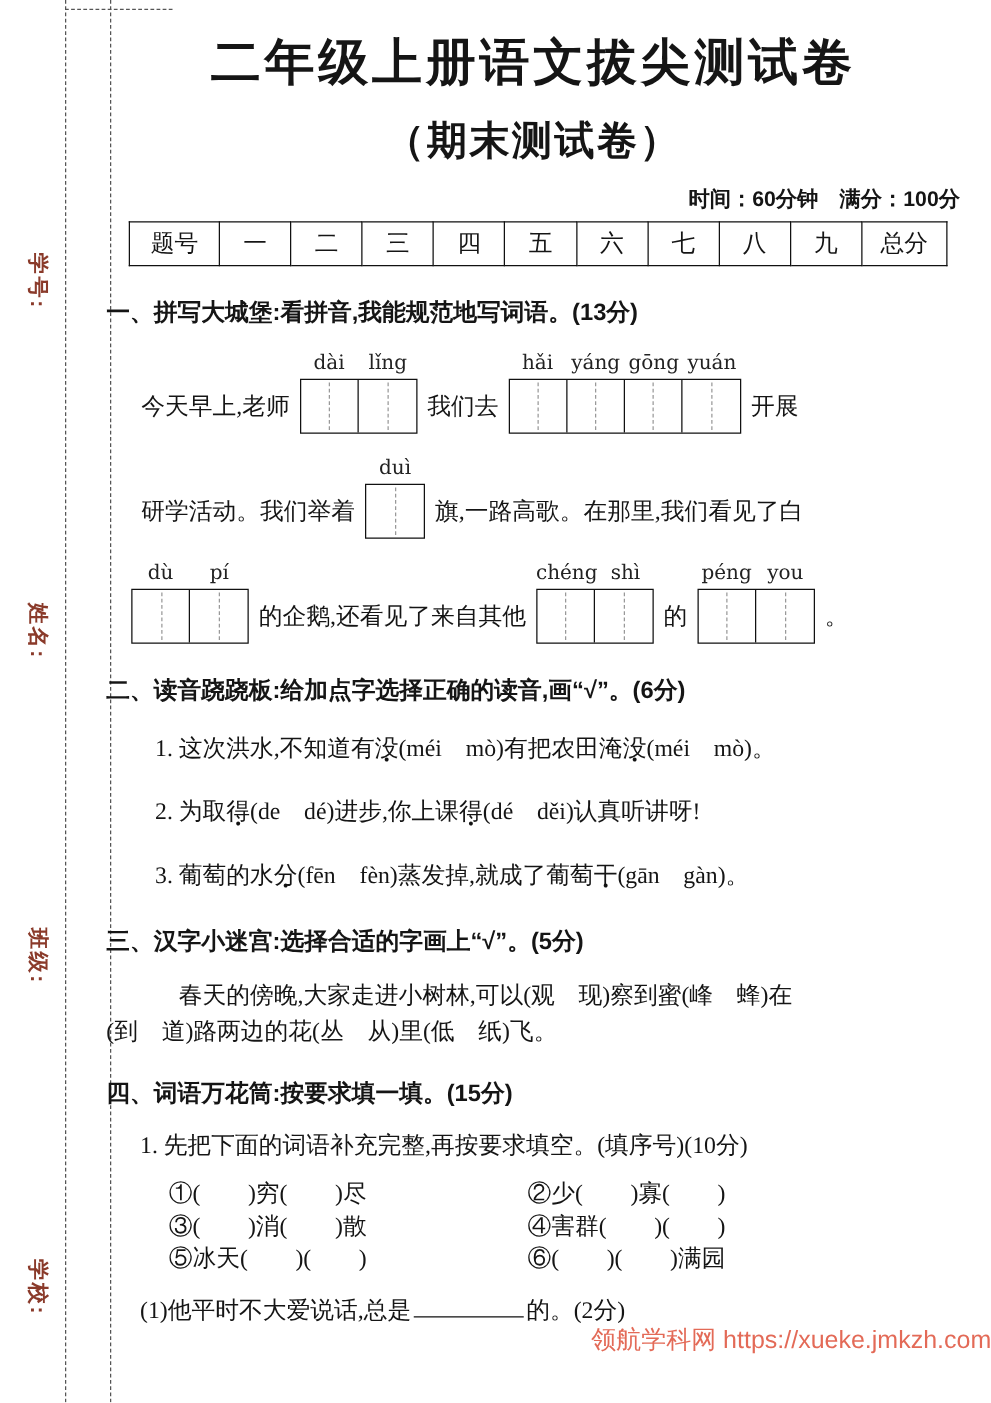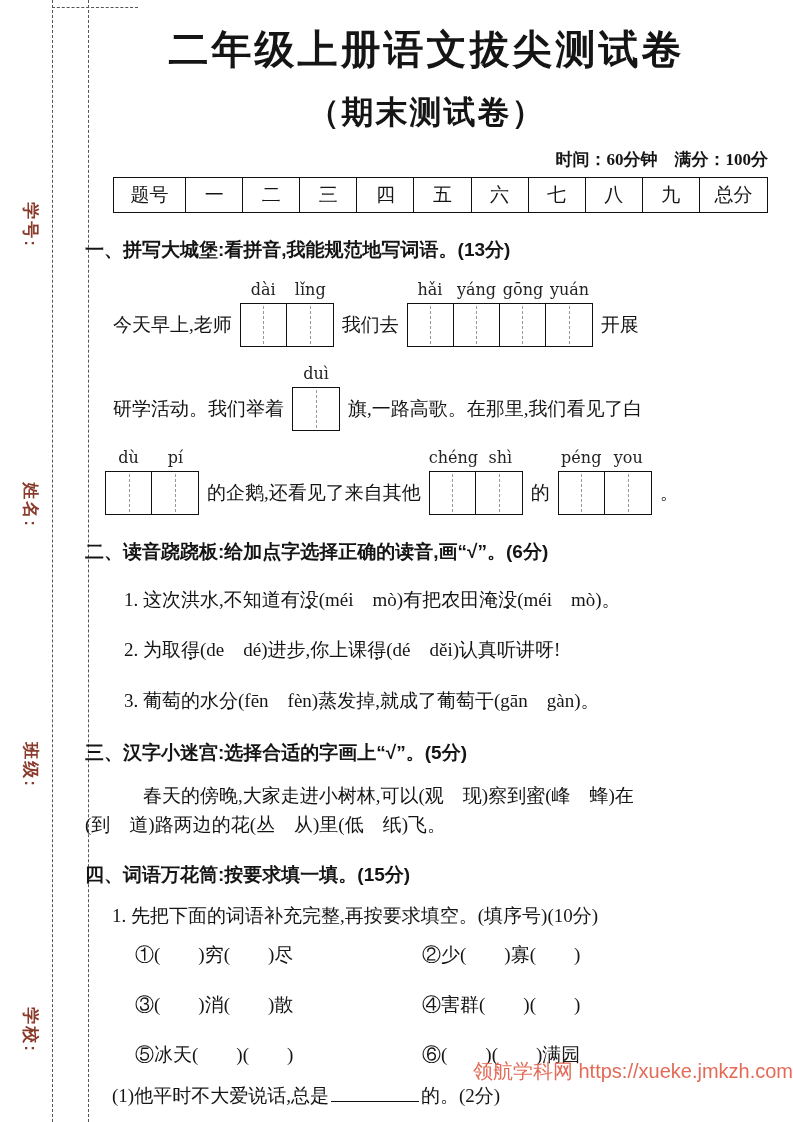--- a/index.html
+++ b/index.html
@@ -24,24 +24,24 @@
   h1.title {
     margin-top:22px; text-align:center; font-family:"Liberation Sans", sans-serif;
     font-size:40px; font-weight:bold; letter-spacing:3px;
   }
   h2.subtitle {
     margin-top:14px; text-align:center; font-family:"Liberation Sans", sans-serif;
     font-size:32px; font-weight:bold; letter-spacing:2px;
   }
   .time-info {
     margin-top:13px; text-align:right; font-weight:bold; font-size:17px;
-    font-family:Liberation Serif, serif;
-  }
-
-  table.score-table { margin-top:6px; margin-left:28px; border-collapse:collapse; table-layout:fixed; width:655px; }
+    font-family:Liberation Sans, sans-serif;
+  }
+
+  table.score-table { margin-top:6px; margin-left:18px; border-collapse:collapse; table-layout:fixed; width:655px; }
   .score-table td { border:1.6px solid #111; height:35px; text-align:center; font-size:19px; overflow:hidden; }
 
   .sec-heading { margin-top:24px; font-family:"Liberation Sans", sans-serif; font-weight:bold; font-size:19px; }
 
   
   .s1line { display:flex; align-items:center; margin-left:28px; margin-top:40px; font-size:19px; white-space:nowrap; }
   .s1line.first { margin-top:40px; }
   .s1line.third { margin-left:12px; }
   .boxgroup { position:relative; display:inline-block; margin:0 8px; }
   .pinyin-row { position:absolute; left:0; right:0; top:-23px; display:flex;
@@ -58,21 +58,21 @@
   .dotchar::after { content:"•"; position:absolute; left:0; width:100%; text-align:center;
                     bottom:-0.70em; font-size:0.70em; color:#111; }
 
   
   .s3line1 { margin-left:58px; margin-top:17px; font-size:19px; }
   .s3line2 { margin-left:0; margin-top:3px; font-size:19px; }
 
   
   .s4item { margin-left:27px; margin-top:15px; font-size:19px; }
   .blank-grid { margin-left:50px; margin-top:13px; display:grid; grid-template-columns:287px auto;
-                row-gap:24px; font-size:19px; }
+                row-gap:0; font-size:19px; }
   .s4sub { margin-left:27px; margin-top:15px; font-size:19px; }
   .answer-blank { display:inline-block; width:88px; height:19px; border-bottom:1.5px solid #111;
                   vertical-align:baseline; margin:0 2px; }
 
   
   .site-footer { position:absolute; left:0; right:0; top:1058px; text-align:right;
                  color:rgba(224,90,69,0.9); font-size:20px; font-family:"Liberation Sans", sans-serif; }
   .page-footer { position:absolute; left:0; right:0; top:1092px; text-align:center;
                  font-size:16px; letter-spacing:6px;margin-top:36px; }
 </style>

